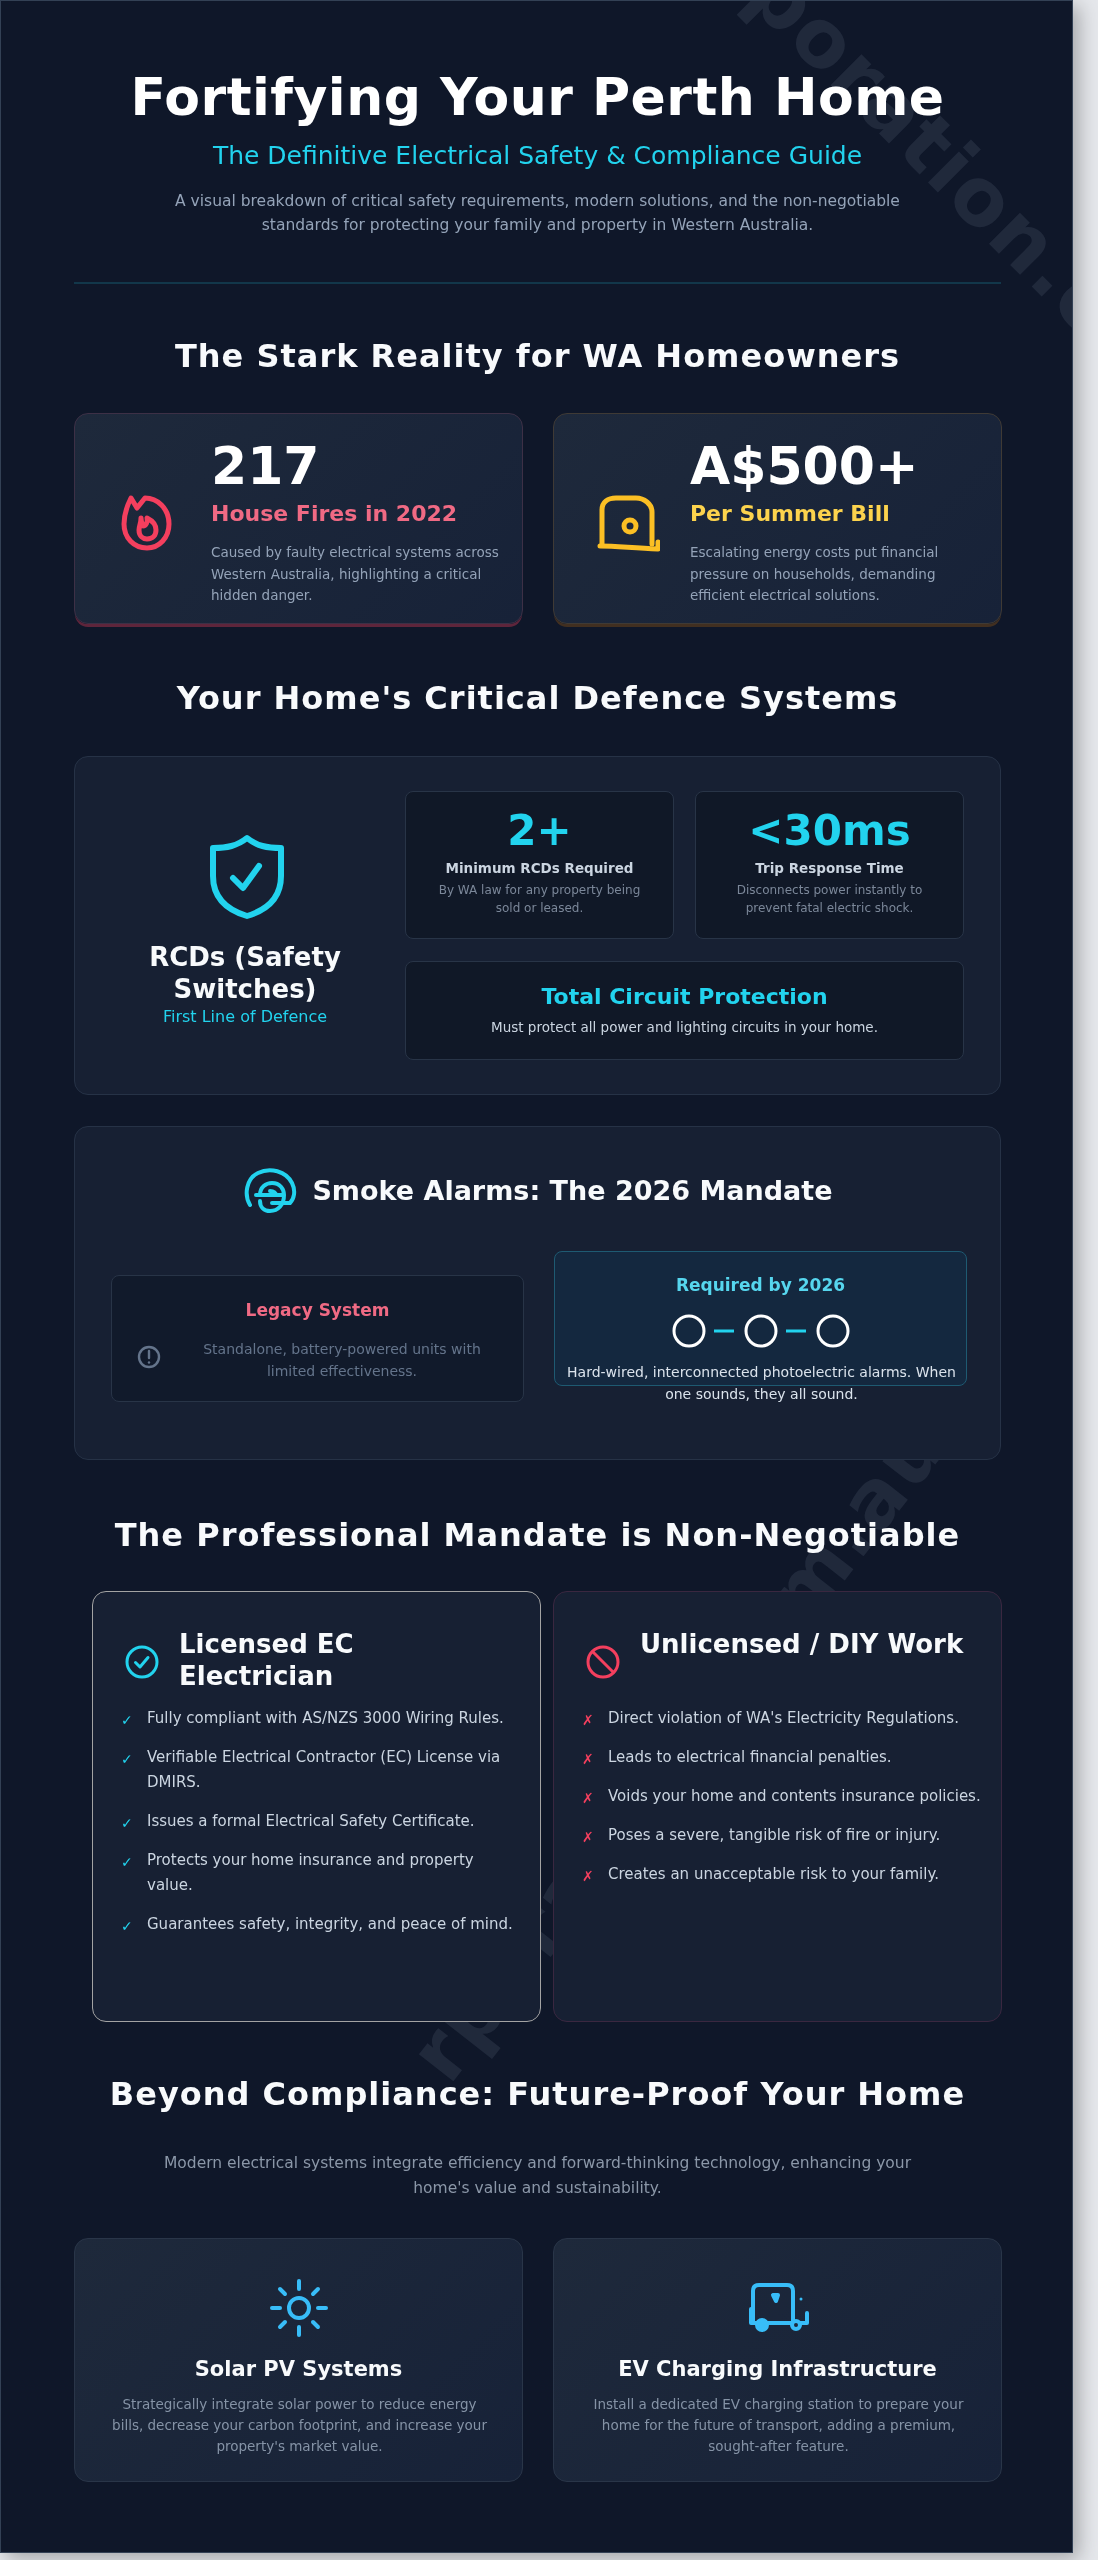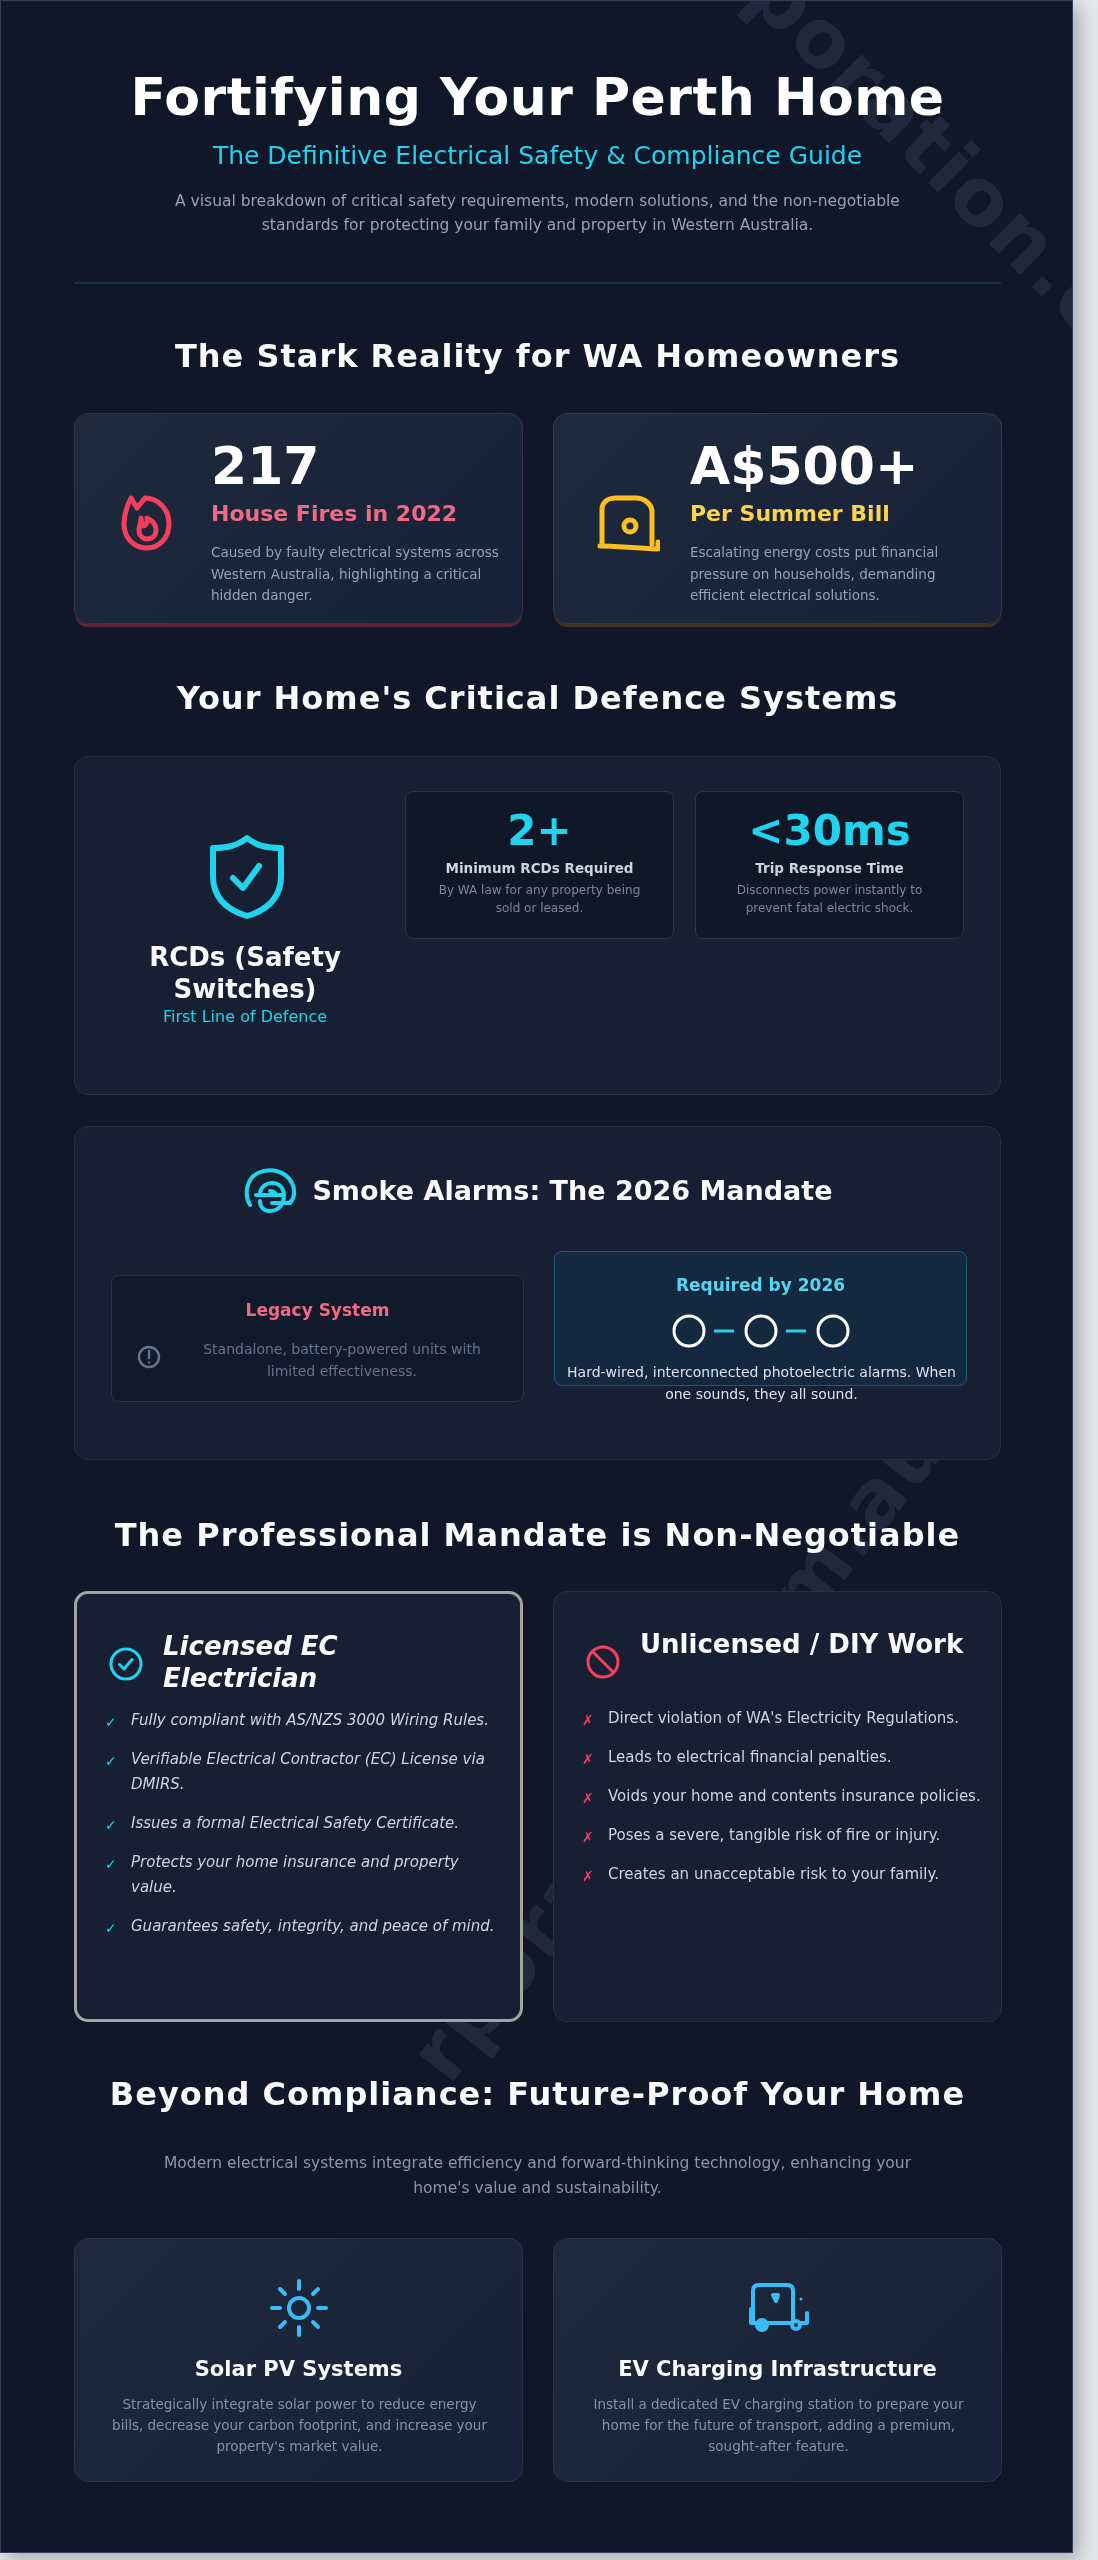--- a/index.html
+++ b/index.html
@@ -78,21 +78,21 @@
     left: 479px; top: 124px; width: 413px; height: 135px; border-radius: 8px;
     background: #14283f; border: 1px solid #1e5a72;
   }
   .req-title { left: 0; width: 100%; top: 23px; text-align: center; font-size: 17px; font-weight: bold; color: #56d6ee; }
   .req-chain { left: 117px; top: 61px; width: 178px; height: 36px; }
   .req-desc { left: 10px; width: 393px; top: 109px; text-align: center; font-size: 14px; line-height: 22px; color: #dbe3ec; }
 
   .cmp-card {
     top: 1590px; width: 449px; height: 431px; border-radius: 14px; background: #172033;
   }
-  .cmp-card.good { left: 73px; border: 3px solid #a3a3a3; font-style: italic; }
+  .cmp-card.good { left: 91px; border: 1px solid #a3a3a3; }
   .cmp-card.bad { left: 552px; border: 1px solid #3a2740; }
   .cmp-icon { left: 31px; top: 52px; width: 36px; height: 36px; }
   .cmp-title { left: 86px; top: 36px; width: 330px; font-size: 26px; font-weight: bold; line-height: 32px; color: #f8fafc; }
   .cmp-list { left: 28px; top: 114px; width: 400px; list-style: none; }
   .cmp-list li { position: relative; padding-left: 26px; font-size: 15px; line-height: 25px; color: #cbd5e1; margin-bottom: 14px; }
   .cmp-list li .mark { position: absolute; left: 0; top: 2px; font-size: 14px; }
   .good .mark { color: #22d3ee; }
   .bad .mark { color: #f43f5e; font-style: italic; }
 
   .beyond-desc { top: 2150px; left: 140px; width: 793px; text-align: center; font-size: 15.5px; line-height: 25px; color: #8b97a8; }
@@ -154,20 +154,24 @@
 
     <div class="abs metric m1">
       <div class="metric-val">2+</div>
       <div class="metric-label">Minimum RCDs Required</div>
       <div class="metric-desc">By WA law for any property being sold or leased.</div>
     </div>
     <div class="abs metric m2">
       <div class="metric-val">&lt;30ms</div>
       <div class="metric-label">Trip Response Time</div>
       <div class="metric-desc">Disconnects power instantly to prevent fatal electric shock.</div>
+    </div>
+    <div class="abs metric m3">
+      <div class="metric-val">Total Circuit Protection</div>
+      <div class="metric-desc">Must protect all power and lighting circuits in your home.</div>
     </div>
   </div>
 
   <div class="abs panel smoke-panel">
     <div class="abs smoke-head">
       <svg class="smoke-icon" viewBox="0 0 56 50" fill="none" stroke="#22d3ee" stroke-width="4" stroke-linecap="round" stroke-linejoin="round">
         <path d="M8 40 C2 30 4 14 16 8 C28 2 44 6 50 18 C54 26 52 34 48 38 L30 38"></path>
         <path d="M14 30 L40 30"></path>
         <path d="M18 30 C18 22 24 18 30 18 C38 18 42 24 42 30 C42 40 36 46 28 46 C22 46 18 42 18 36"></path>
         <path d="M28 26 C32 26 34 28 34 30"></path>

